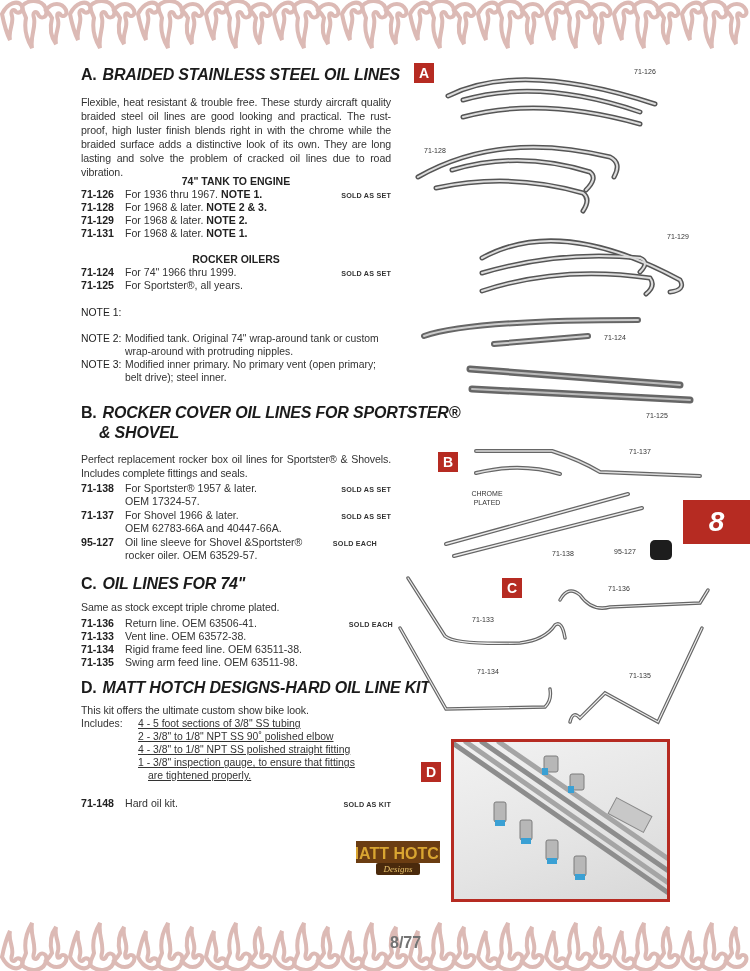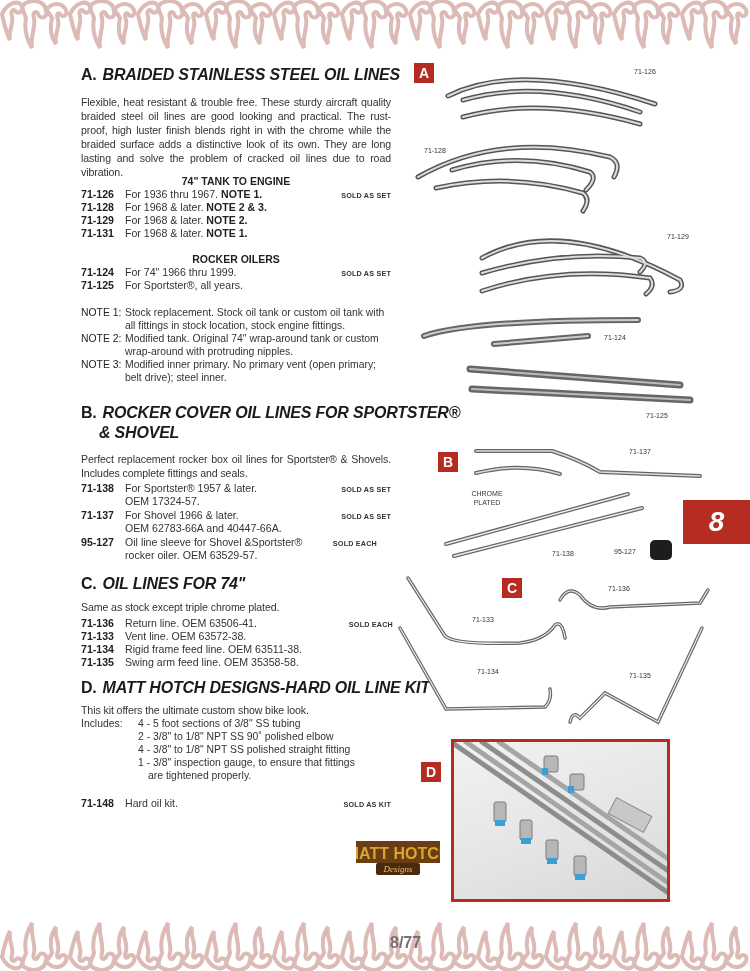--- a/index.html
+++ b/index.html
@@ -35,21 +35,21 @@
   .row .pn { position: absolute; left: 0; top: 0; font-weight: bold; color: #222; }
   .row .desc { position: absolute; left: 44px; top: 0; width: 220px; }
   .row .desc b { font-weight: bold; color: #222; }
   .row .sold { position: absolute; right: 0; top: 1px; font-size: 7.2px; font-weight: bold; color: #333; letter-spacing: 0.2px; }
   .note {
     position: absolute; left: 81px; width: 310px;
     font-family: "Liberation Sans", sans-serif; font-size: 10.4px; line-height: 13px; color: #333;
   }
   .note .nlabel { position: absolute; left: 0; top: 0; font-weight: normal; color: #222; }
   .note .ntext { margin-left: 44px; display: block; }
-  .includes { position: absolute; left: 81px; width: 320px; font-family: "Liberation Sans", sans-serif; font-size: 10.4px; line-height: 13px; color: #333; }
+  .includes { position: absolute; left: 81px; width: 320px; font-family: "Liberation Sans", sans-serif; font-size: 10.4px; line-height: 13px; color: #333; text-decoration: underline; }
   .includes .ilabel { position: absolute; left: 0; top: 0; }
   .includes ul { list-style: none; margin: 0; padding: 0 0 0 57px; }
   .includes li { text-indent: -10px; padding-left: 10px; }
 
   .badge {
     position: absolute; width: 20px; height: 20px; background: #b62b22; color: #fff;
     font-family: "Liberation Sans", sans-serif; font-weight: bold; font-size: 14px;
     text-align: center; line-height: 20px;
   }
   .tab8 {
@@ -151,21 +151,20 @@
   <span class="desc">For 74" 1966 thru 1999.</span>
   <span class="sold">SOLD AS SET</span>
 </div>
 <div class="row" style="top:279px;">
   <span class="pn">71-125</span>
   <span class="desc">For Sportster®, all years.</span>
 </div>
 
 <div class="note" style="top:306px;">
   <span class="nlabel">NOTE 1:</span>
-  <span class="ntext">Stock replacement. Stock oil tank or custom oil tank with all fittings in stock location, stock engine fittings.</span>
 </div>
 <div class="note" style="top:332px;">
   <span class="nlabel">NOTE 2:</span>
   <span class="ntext">Modified tank. Original 74" wrap-around tank or custom wrap-around with protruding nipples.</span>
 </div>
 <div class="note" style="top:358px;">
   <span class="nlabel">NOTE 3:</span>
   <span class="ntext">Modified inner primary. No primary vent (open primary; belt drive); steel inner.</span>
 </div>
 
@@ -203,21 +202,21 @@
 <div class="row" style="top:630px;">
   <span class="pn">71-133</span>
   <span class="desc">Vent line. OEM 63572-38.</span>
 </div>
 <div class="row" style="top:643px;">
   <span class="pn">71-134</span>
   <span class="desc">Rigid frame feed line. OEM 63511-38.</span>
 </div>
 <div class="row" style="top:656px;">
   <span class="pn">71-135</span>
-  <span class="desc">Swing arm feed line. OEM 35358-58.</span>
+  <span class="desc">Swing arm feed line. OEM 63511-98.</span>
 </div>
 
 <div class="sec-title" style="left:81px; top:679px;">
   <span class="letter">D.</span><span class="title">MATT HOTCH DESIGNS-HARD OIL LINE KIT</span>
 </div>
 <div class="para" style="top:703px;">This kit offers the ultimate custom show bike look.</div>
 <div class="includes" style="top:717px;">
   <span class="ilabel">Includes:</span>
   <ul>
     <li>4 - 5 foot sections of 3/8" SS tubing</li>

